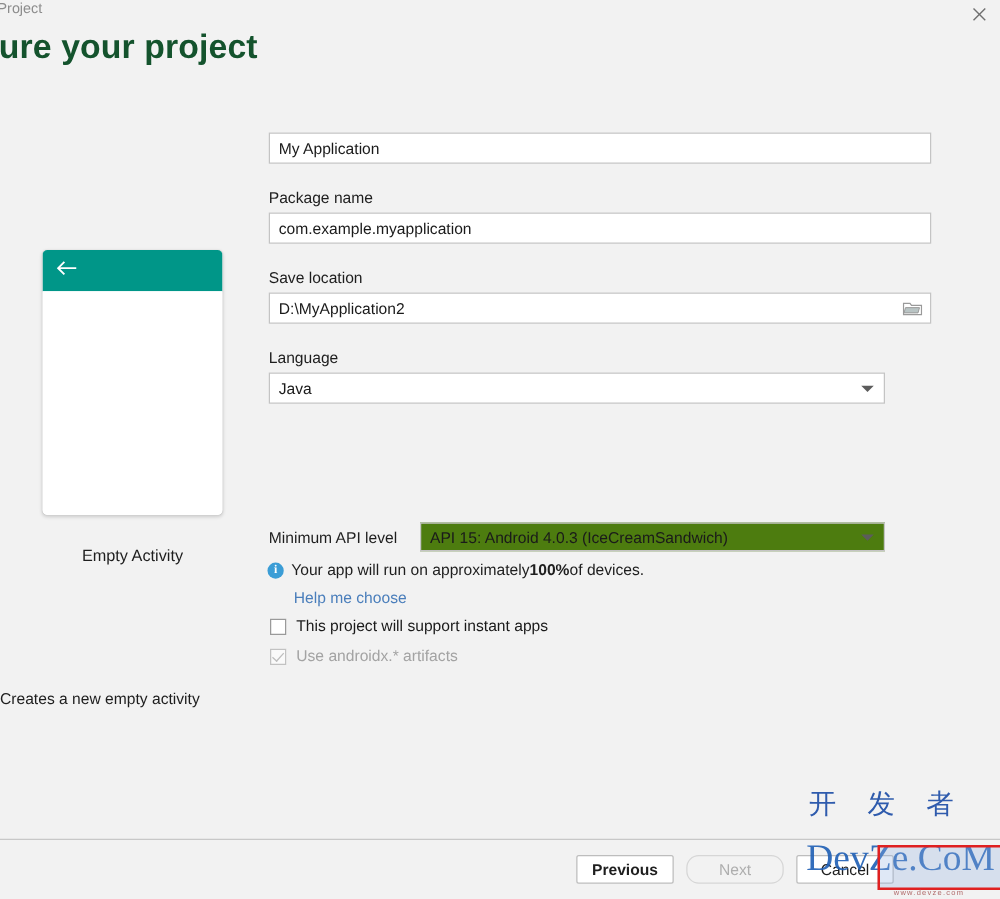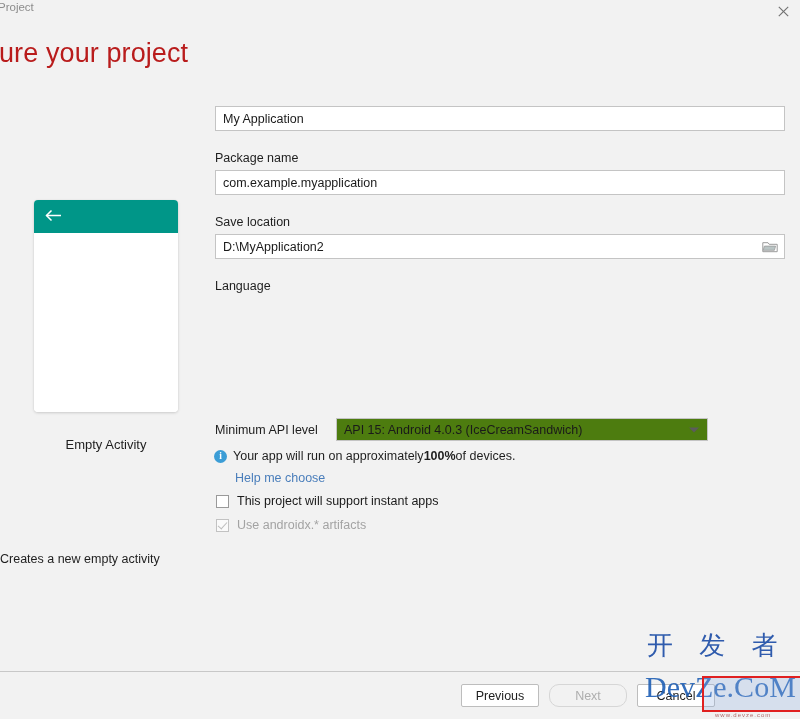--- a/index.html
+++ b/index.html
@@ -40,24 +40,24 @@
     align-items: center;
     justify-content: center;
     cursor: pointer;
   }
   .close-btn svg { display: block; }
 
   
   .page-heading {
     position: absolute;
     left: -1px;
-    top: 38px;
+    top: 22px;
     font-size: 27px;
-    font-weight: 400;
-    color: #b91c1c;
+    font-weight: 700;
+    color: #14532d;
     letter-spacing: 0.1px;
     white-space: nowrap;
   }
 
   
   .preview-card {
     position: absolute;
     left: 34px;
     top: 200px;
     width: 144px;
@@ -98,21 +98,21 @@
 
   
   .form { position: absolute; left: 215px; top: 106px; width: 493px; }
 
   .field-label {
     font-size: 12.5px;
     color: #1e1e1e;
     margin-bottom: 5px;
   }
   .text-input {
-    width: 570px;
+    width: 530px;
     height: 25px;
     background: #ffffff;
     border: 1px solid #c4c4c4;
     display: flex;
     align-items: center;
     padding: 0 7px;
     font-size: 12.5px;
     color: #1a1a1a;
     position: relative;
   }
@@ -263,37 +263,37 @@
     border-radius: 2px;
     background: #ffffff;
     font-size: 12.5px;
     color: #1e1e1e;
     display: flex;
     align-items: center;
     justify-content: center;
     cursor: pointer;
     font-family: "Liberation Sans", sans-serif;
   }
-  .btn-previous { left: 461px; width: 78px; }
+  .btn-previous { left: 461px; width: 78px; font-weight: bold; }
   .btn-next { left: 549px; width: 78px; background: #f2f2f2; color: #aeaeae; border-color: #d6d6d6; border-radius: 10px; }
   .btn-cancel { left: 637px; width: 78px; }
 
   
   .watermark {
     position: absolute;
     left: 645px;
     top: 628px;
     width: 160px;
     height: 90px;
     pointer-events: none;
   }
   .wm-cn {
     position: absolute;
     left: 2px; top: 0px;
-    font-size: 26px;
+    font-size: 22px;
     color: #1f4fa8;
     font-family: "DejaVu Sans", sans-serif;
     letter-spacing: 9px;
     white-space: nowrap;
     opacity: 0.92;
   }
   .wm-en {
     position: absolute;
     left: 0px; top: 42px;
     font-size: 30px;
@@ -365,20 +365,24 @@
       <svg width="16" height="13" viewBox="0 0 16 13" aria-hidden="true">
         <path d="M0.8 2.2 L6 2.2 L7.2 3.8 L15.2 3.8 L15.2 11.2 L0.8 11.2 Z" fill="none" stroke="#9a9a9a" stroke-width="1"></path>
         <path d="M2.4 5.6 L13.6 5.6 L12.4 9.8 L1.2 9.8 Z" fill="#b9c4c4" stroke="#9a9a9a" stroke-width="0.8"></path>
       </svg>
     </span>
   </div>
 
   <div class="gap"></div>
 
   <div class="field-label">Language</div>
+  <div class="combo">
+    <span>Java</span>
+    <span class="combo-arrow"></span>
+  </div>
 
 </div>
 
 <div class="api-row">
   <div class="api-label">Minimum API level</div>
   <div class="api-combo">
     <span>API 15: Android 4.0.3 (IceCreamSandwich)</span>
     <span class="combo-arrow"></span>
   </div>
 </div>

